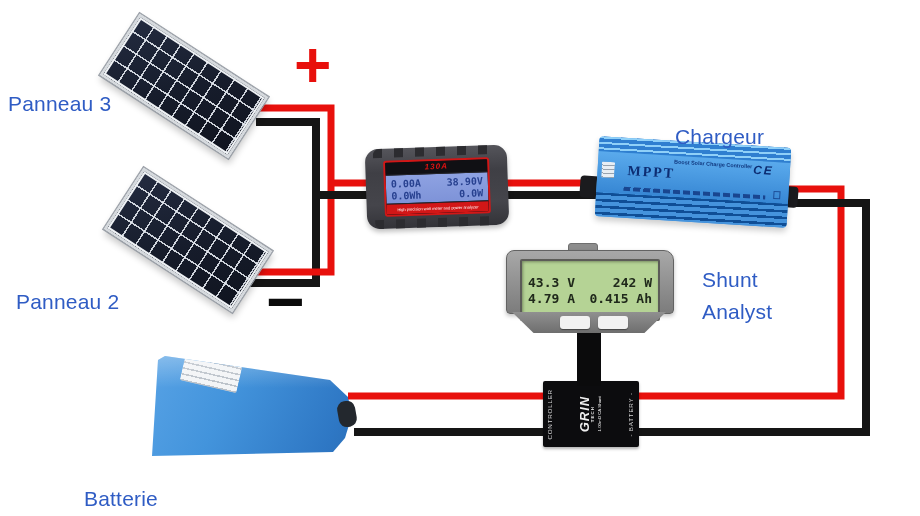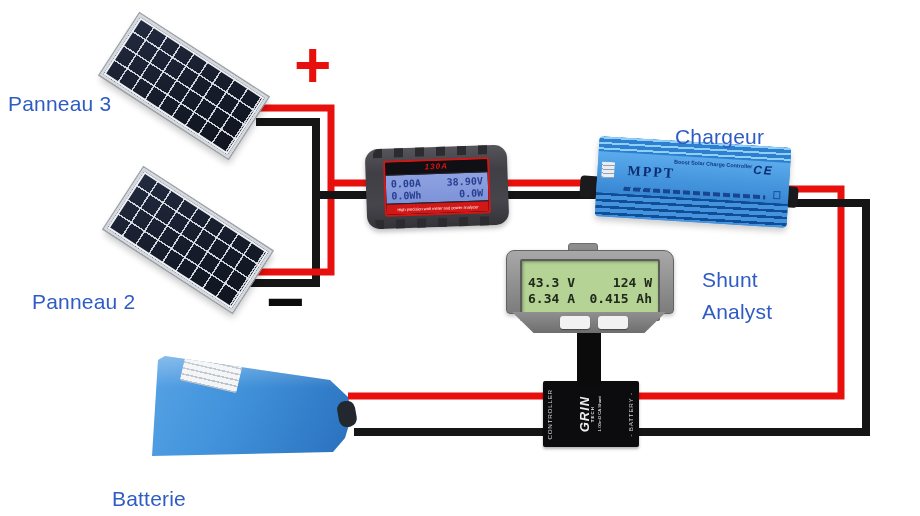--- a/index.html
+++ b/index.html
@@ -203,33 +203,33 @@
     </div>
     <span class="vtext">- BATTERY -</span>
   </div>
 
   <div class="ca-stem"></div>
   <div class="ca-tab"></div>
   <div class="ca-body">
     <div class="ca-screen">
       <div class="ca-row">
         <span>43.3 V</span>
-        <span>124 W</span>
+        <span>242 W</span>
       </div>
       <div class="ca-row">
-        <span>6.34 A</span>
+        <span>4.79 A</span>
         <span>0.415 Ah</span>
       </div>
     </div>
   </div>
   <div class="ca-chin">
     <div class="ca-btn" style="left:48px;"></div>
     <div class="ca-btn" style="left:86px;"></div>
   </div>
 
   <div class="lbl" style="left:8px;top:88px;">Panneau 3</div>
-  <div class="lbl" style="left:32px;top:286px;text-align:right;">Panneau 2</div>
+  <div class="lbl" style="left:16px;top:286px;text-align:right;">Panneau 2</div>
   <div class="lbl" style="left:648px;top:121px;margin-left:27px;">Chargeur</div>
   <div class="lbl" style="left:702px;top:264px;">Shunt
 Analyst</div>
-  <div class="lbl" style="left:112px;top:483px;text-align:center;">Batterie</div>
+  <div class="lbl" style="left:84px;top:483px;text-align:center;">Batterie</div>
 
 </div>
 
 </body></html>

